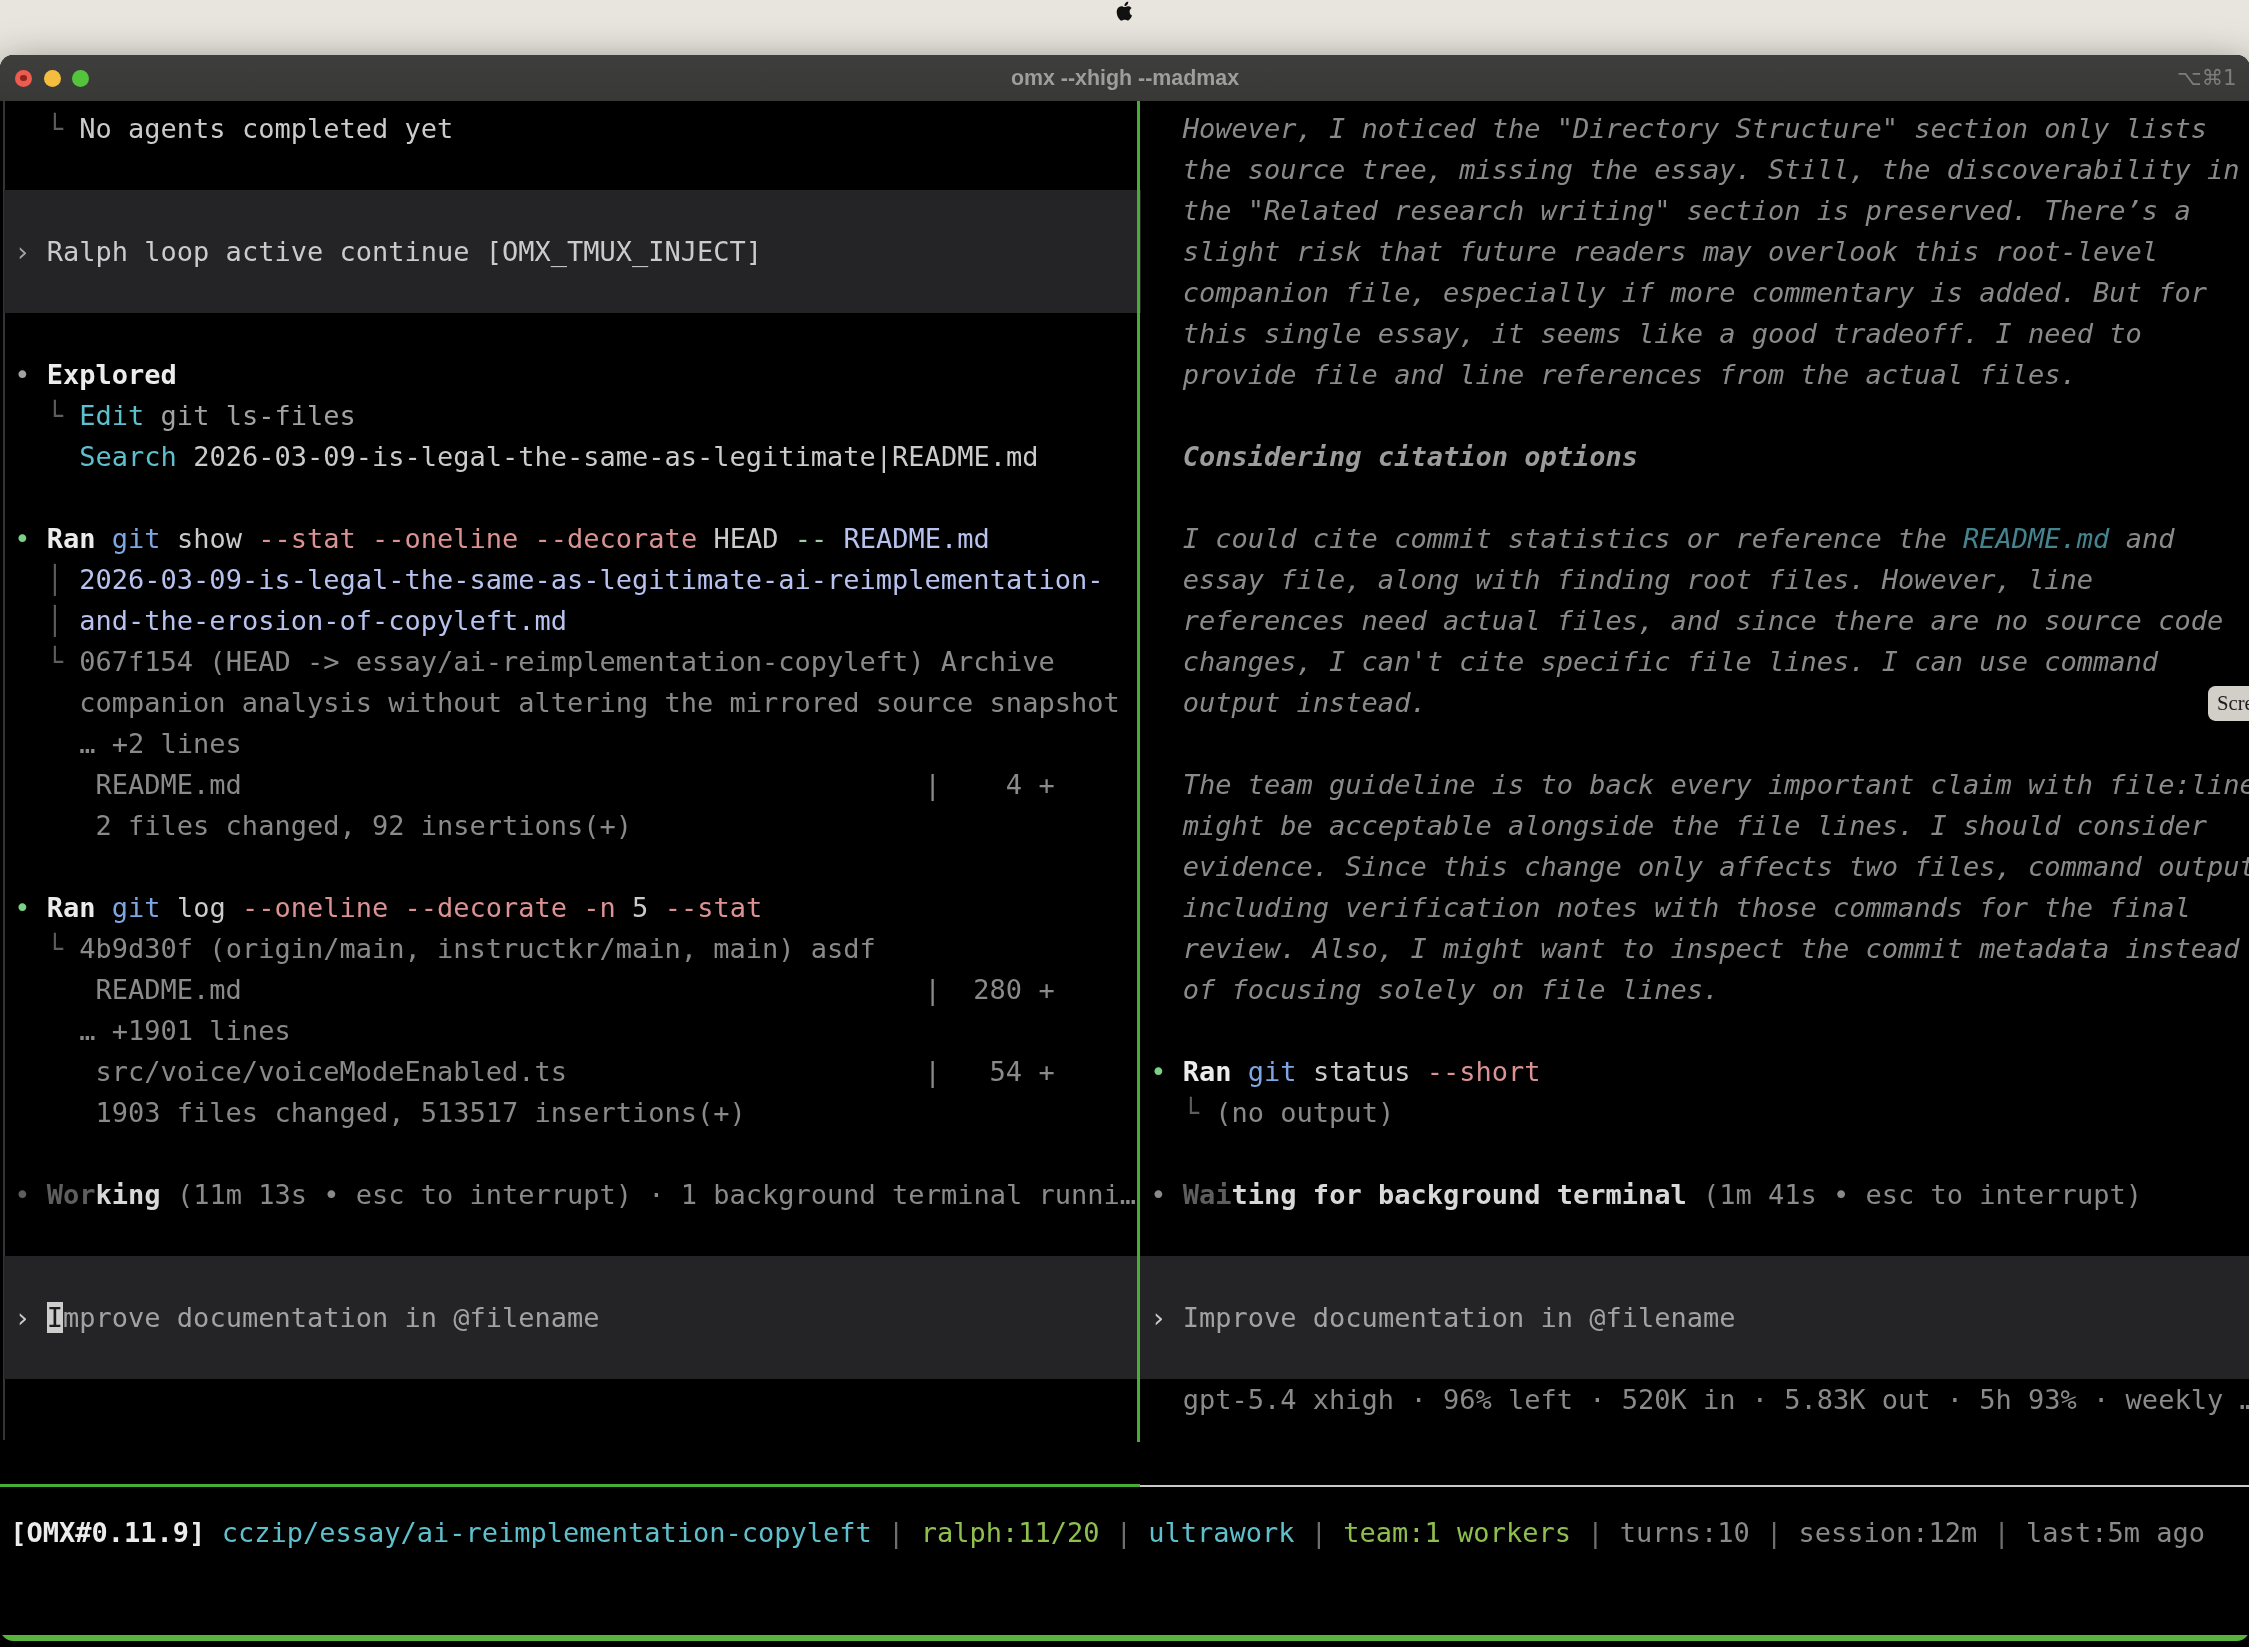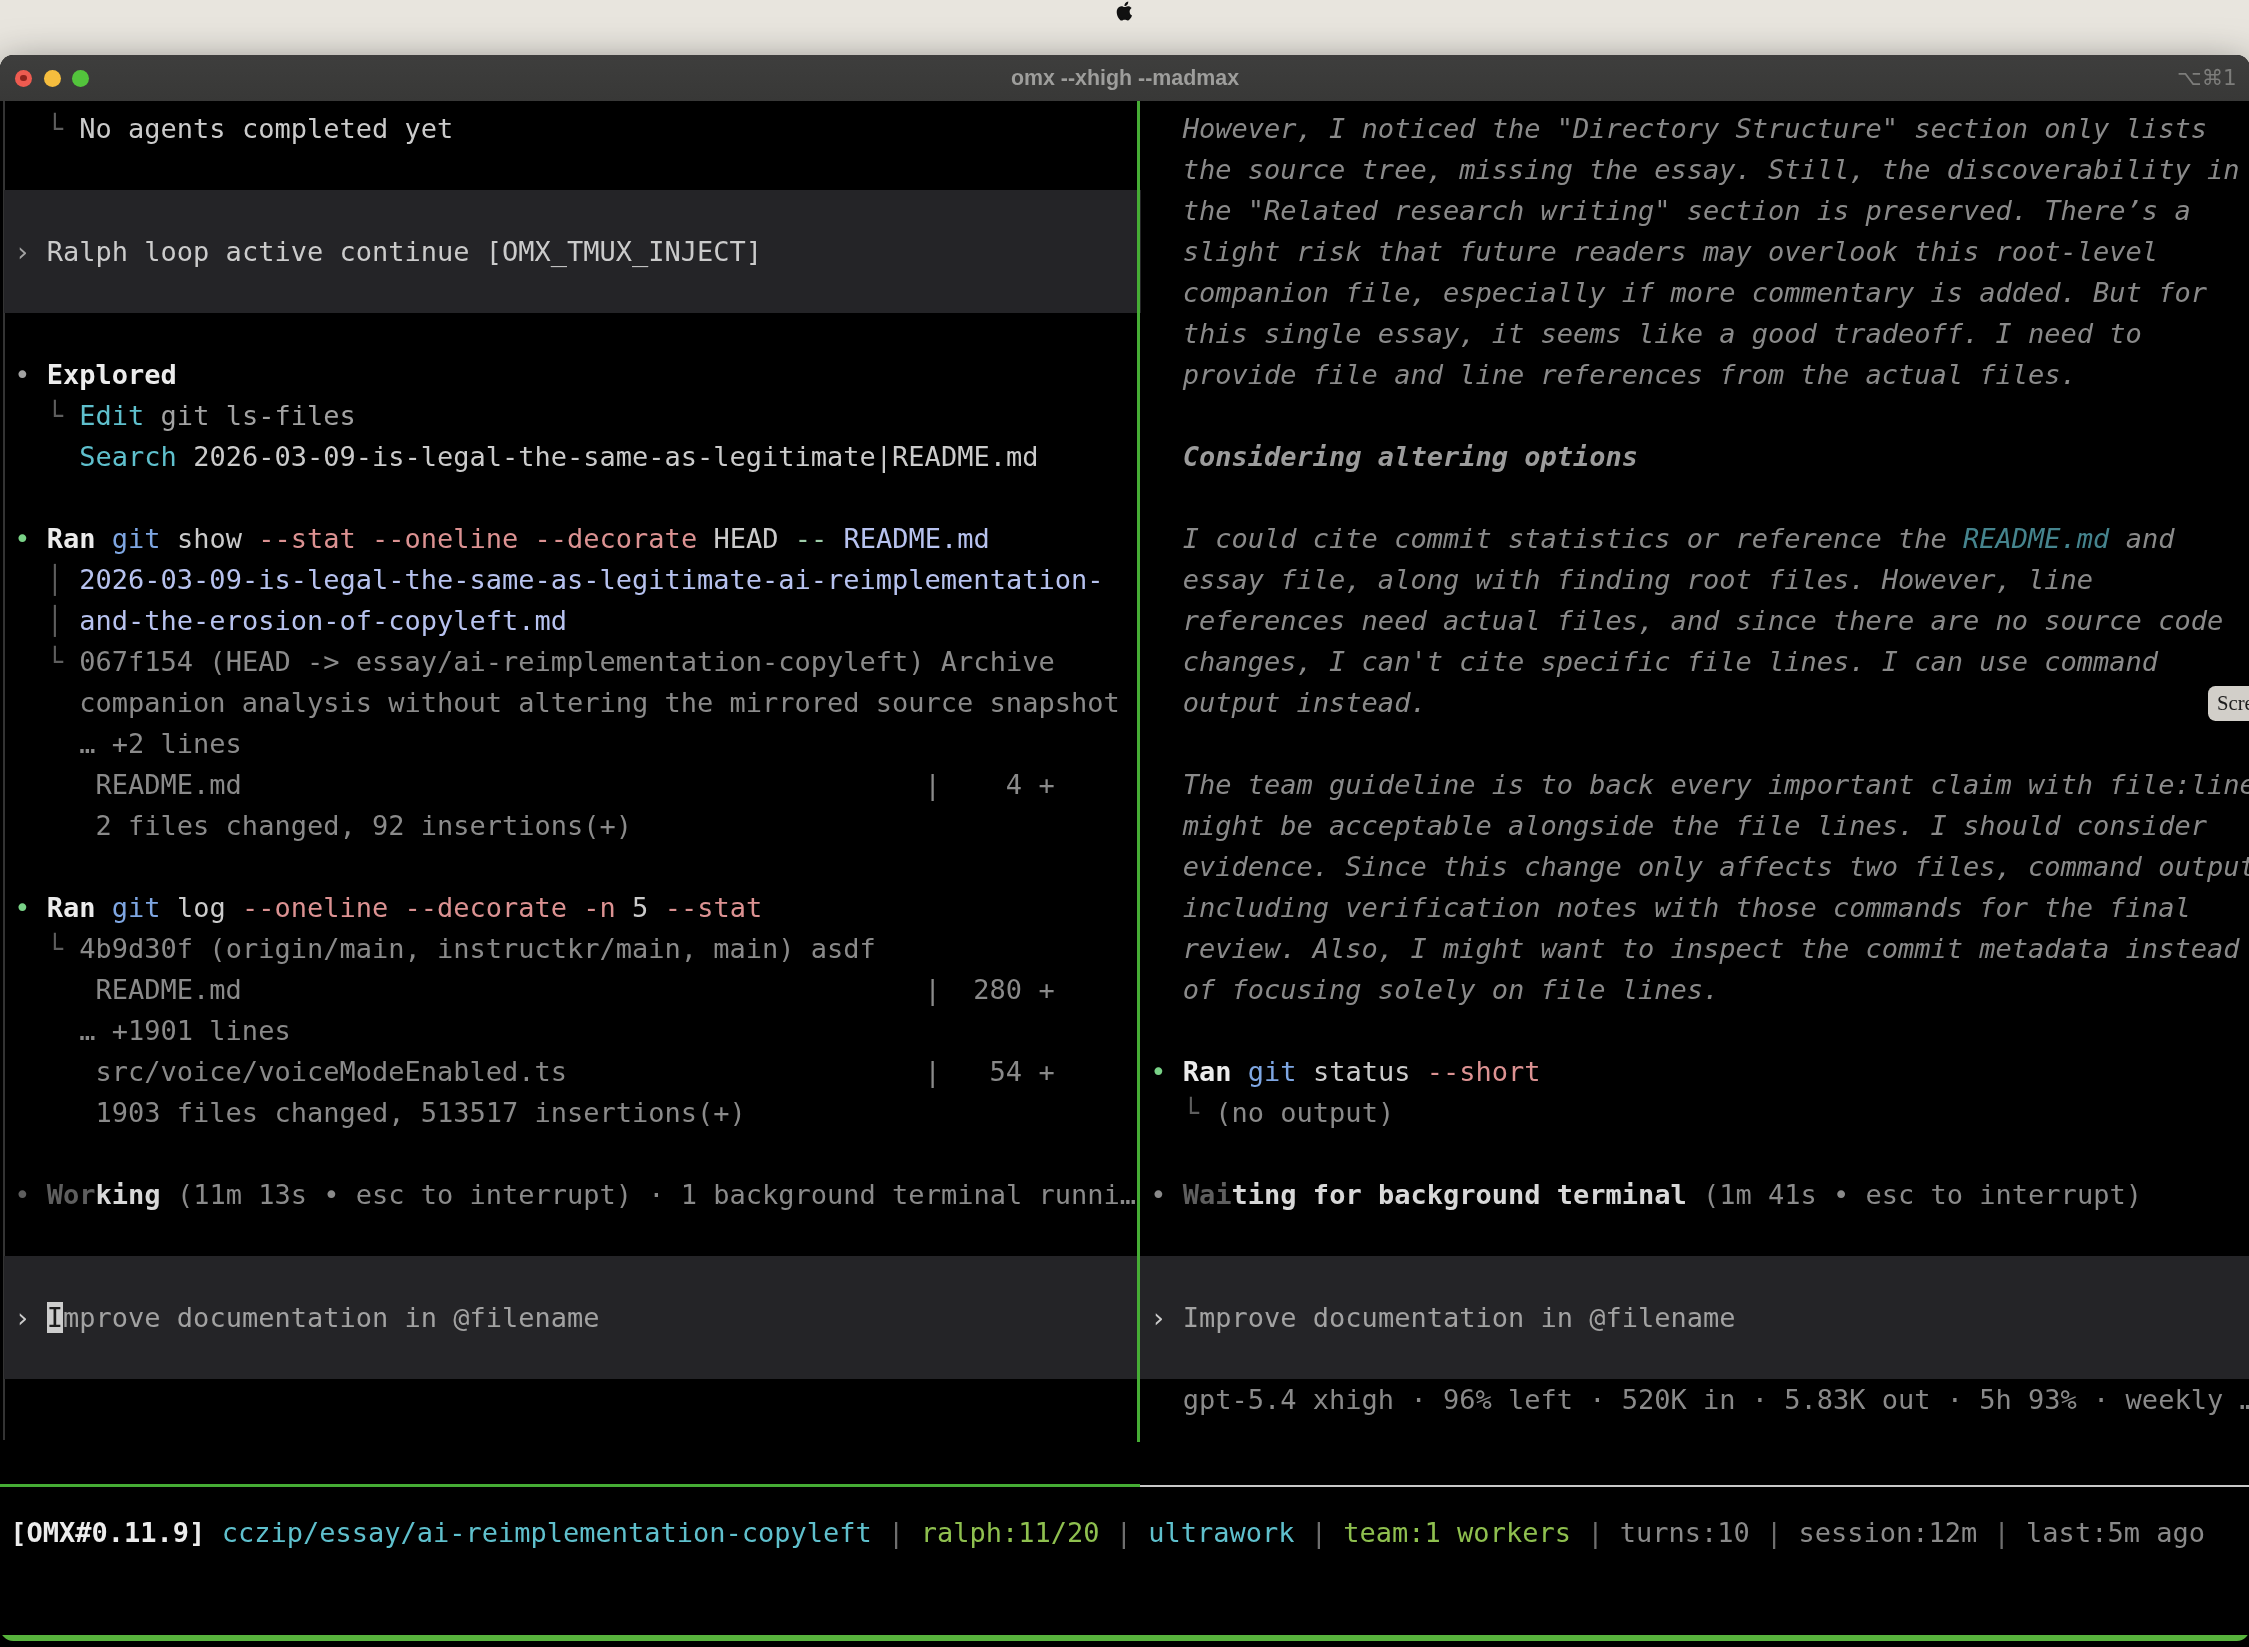--- a/index.html
+++ b/index.html
@@ -212,21 +212,21 @@
       <div class="vdiv"></div>
       <div class="pane pane-right">
           <div class="row it"><span class="c-dim">  However, I noticed the "Directory Structure" section only lists</span></div>
           <div class="row it"><span class="c-dim">  the source tree, missing the essay. Still, the discoverability in</span></div>
           <div class="row it"><span class="c-dim">  the "Related research writing" section is preserved. There’s a</span></div>
           <div class="row it"><span class="c-dim">  slight risk that future readers may overlook this root-level</span></div>
           <div class="row it"><span class="c-dim">  companion file, especially if more commentary is added. But for</span></div>
           <div class="row it"><span class="c-dim">  this single essay, it seems like a good tradeoff. I need to</span></div>
           <div class="row it"><span class="c-dim">  provide file and line references from the actual files.</span></div>
           <div class="row"></div>
-          <div class="row it"><span class="c-hdr">  Considering altering options</span></div>
+          <div class="row it"><span class="c-hdr">  Considering citation options</span></div>
           <div class="row"></div>
           <div class="row it"><span class="c-dim">  I could cite commit statistics or reference the </span><span class="c-teal">README.md</span><span class="c-dim"> and</span></div>
           <div class="row it"><span class="c-dim">  essay file, along with finding root files. However, line</span></div>
           <div class="row it"><span class="c-dim">  references need actual files, and since there are no source code</span></div>
           <div class="row it"><span class="c-dim">  changes, I can't cite specific file lines. I can use command</span></div>
           <div class="row it"><span class="c-dim">  output instead.</span></div>
           <div class="row"></div>
           <div class="row it"><span class="c-dim">  The team guideline is to back every important claim with file:line</span></div>
           <div class="row it"><span class="c-dim">  might be acceptable alongside the file lines. I should consider</span></div>
           <div class="row it"><span class="c-dim">  evidence. Since this change only affects two files, command output</span></div>

